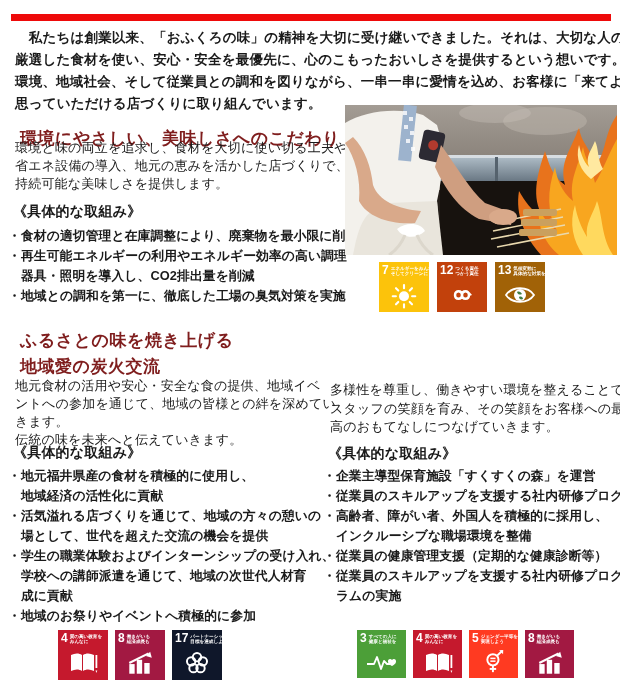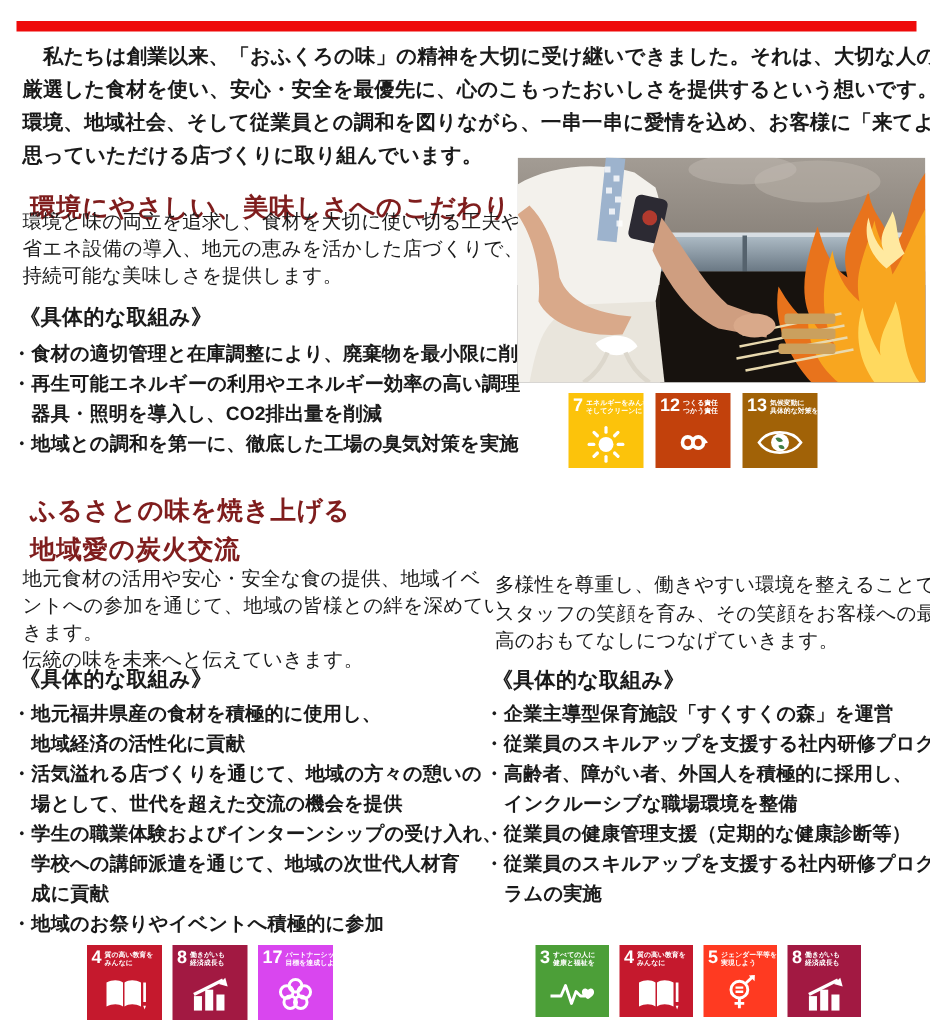--- a/index.html
+++ b/index.html
@@ -233,21 +233,21 @@
       <svg width="30" height="26" viewBox="0 0 28 24">
         <rect x="4" y="13" width="5" height="9" fill="#fff"></rect>
         <rect x="11" y="9" width="5" height="13" fill="#fff"></rect>
         <rect x="18" y="12" width="5" height="10" fill="#fff"></rect>
         <path d="M4 12 L22 3" stroke="#fff" stroke-width="2"></path>
         <path d="M23.5 1.5 L25 7 L19.5 5.5 Z" fill="#fff"></path>
       </svg>
     </div>
   </div>
 
-  <div class="sdg" style="left: 172px; top: 630px; background: #d946ef;">
+  <div class="sdg" style="left: 172px; top: 630px; background: #0f172a;">
     <div class="sdg-head">
       <span class="sdg-num">17</span>
       <span class="sdg-label">パートナーシップで
 目標を達成しよう</span>
     </div>
     <div class="sdg-glyph">
       <svg width="28" height="28" viewBox="0 0 24 24">
         <g fill="none" stroke="#fff" stroke-width="1.7">
           <circle cx="12" cy="7" r="3.6"></circle>
           <circle cx="7" cy="10.6" r="3.6"></circle>

